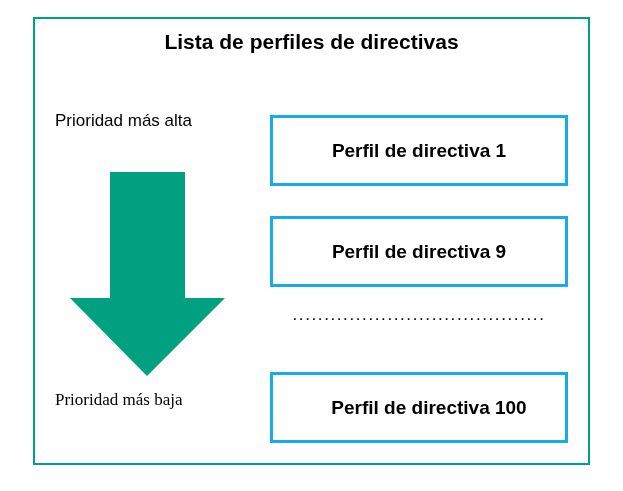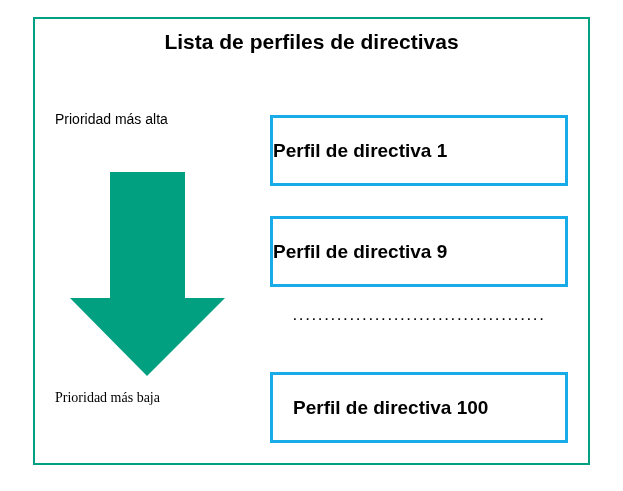--- a/index.html
+++ b/index.html
@@ -37,21 +37,21 @@
     text-align: center;
     font-size: 21px;
     font-weight: bold;
     color: #000000;
     letter-spacing: 0px;
     white-space: nowrap;
   }
   
   .priority-label {
     position: absolute;
-    font-size: 14px;
+    font-size: 17px;
     font-weight: normal;
     color: #000000;
     white-space: nowrap;
   }
   #priority-high {
     left: 55px;
     top: 111px;
   }
   #priority-low {
     left: 55px;
@@ -70,21 +70,21 @@
   .profile-box {
     position: absolute;
     left: 270px;
     width: 298px;
     height: 71px;
     border: 3px solid #17ace8;
     background: #ffffff;
     box-sizing: border-box;
     display: flex;
     align-items: center;
-    justify-content: flex-start;
+    justify-content: center;
   }
   .profile-box-label {
     font-size: 19px;
     font-weight: bold;
     color: #000000;
     white-space: nowrap;
   }
   #profile-box-1 { top: 115px; }
   #profile-box-2 { top: 216px; }
   #profile-box-3 { top: 372px; padding-left: 20px; }

